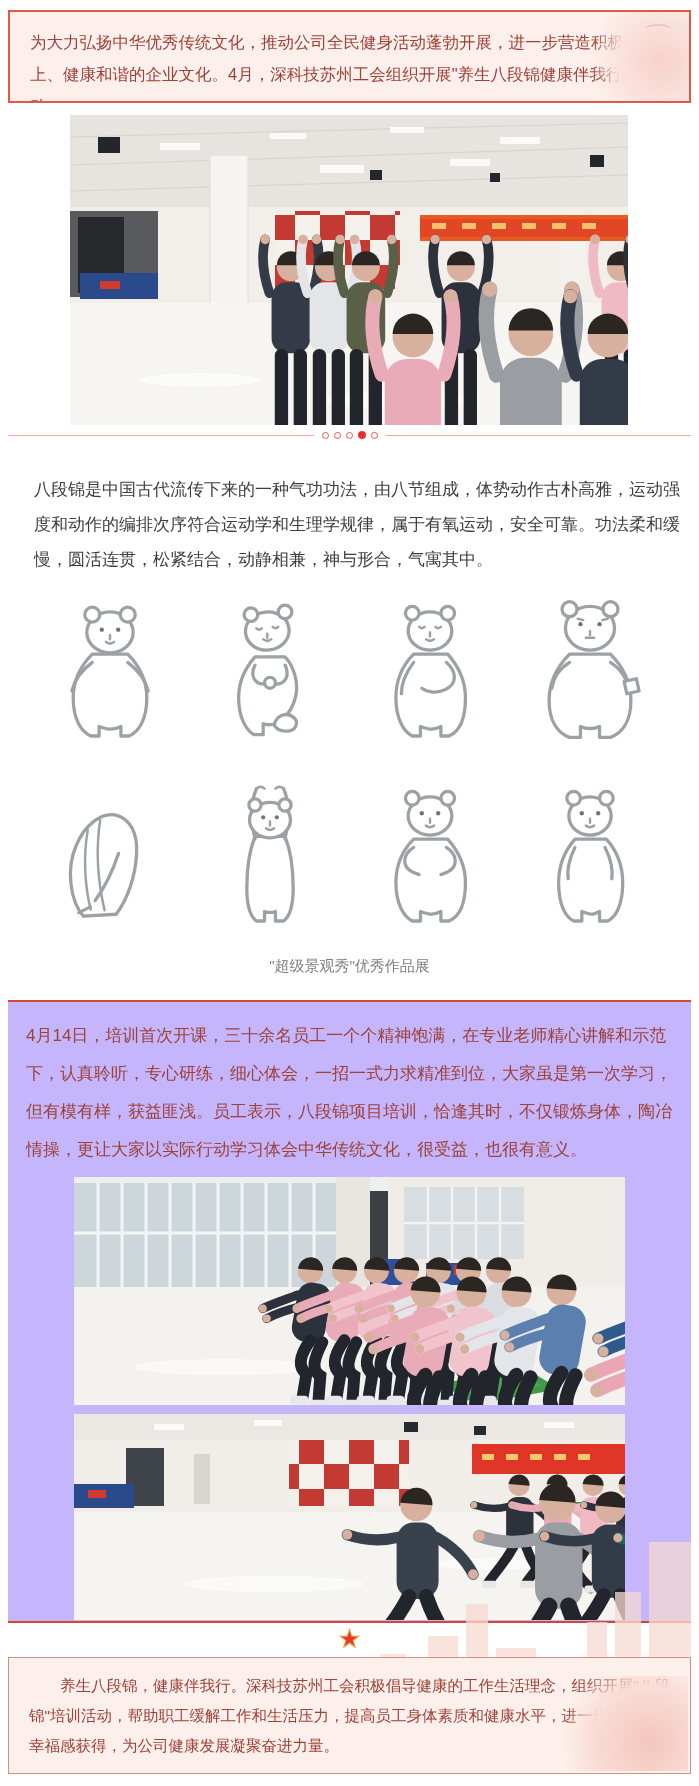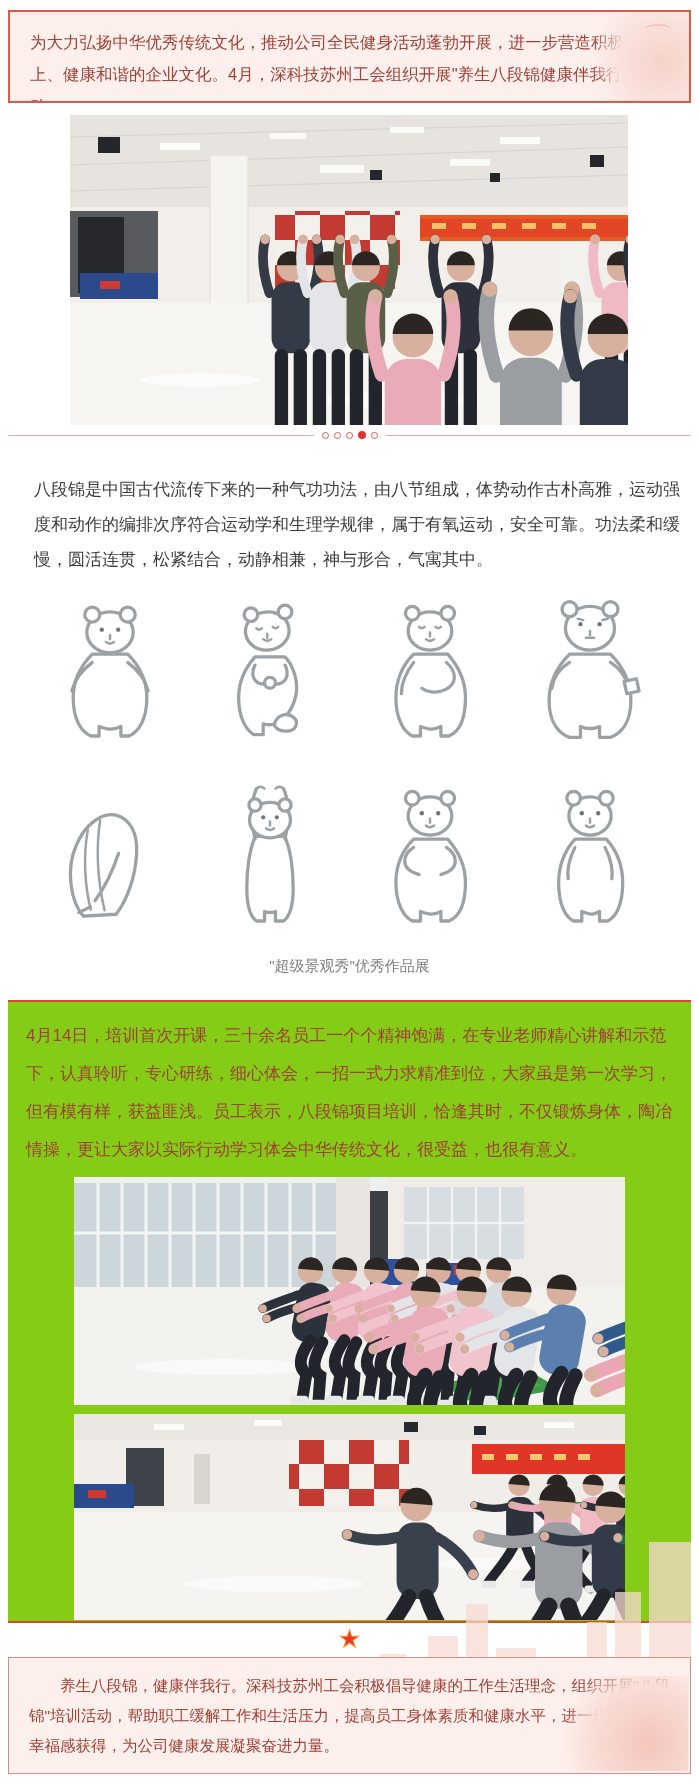--- a/index.html
+++ b/index.html
@@ -38,21 +38,21 @@
   .bear{width:150px;height:172px;}
   .bear svg{width:100%;height:100%;}
   .bs{stroke:#9ba1a4;stroke-width:2.4;fill:#fff;stroke-linecap:round;stroke-linejoin:round;}
   .bn{fill:none;}
   .bt{stroke-width:1.8;}
   .bd{fill:#6f7578;stroke:none;}
   .caption{position:absolute;left:0;top:957px;width:699px;text-align:center;
            font-size:15px;color:#7e7e7e;}
   
   .training{position:absolute;left:8px;top:1000px;width:683px;height:623px;box-sizing:border-box;
-            background:#84cc16;border-top:2px solid #d9452f;border-bottom:2px solid #d9452f;
+            background:#c4b5fd;border-top:2px solid #d9452f;border-bottom:2px solid #d9452f;
             padding:15px 18px 0;}
   .training-text{font-size:17px;line-height:38px;color:#9e4137;margin:0 0 8px;}
   .photo2{position:relative;width:551px;height:228px;margin:0 auto 9px;}
   .photo3{position:relative;width:551px;height:206px;margin:0 auto;}
   
   .skyline{position:absolute;left:350px;top:1540px;width:345px;height:148px;}
   .skyline .b{position:absolute;bottom:0;background:#f7d9d1;opacity:.75;}
   .b1{right:4px;width:42px;height:146px;}
   .b2{right:54px;width:26px;height:96px;}
   .b3{right:88px;width:20px;height:66px;}

